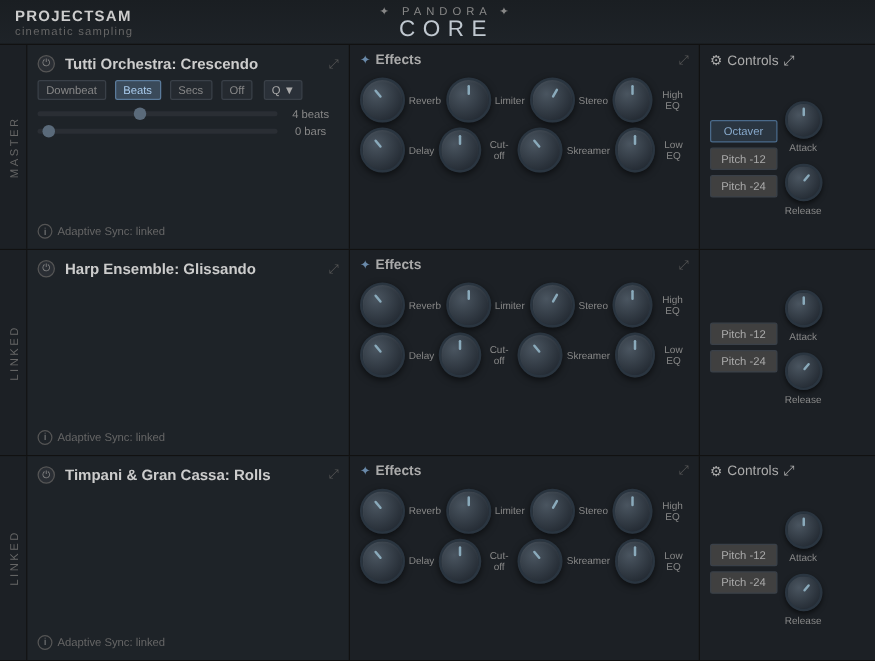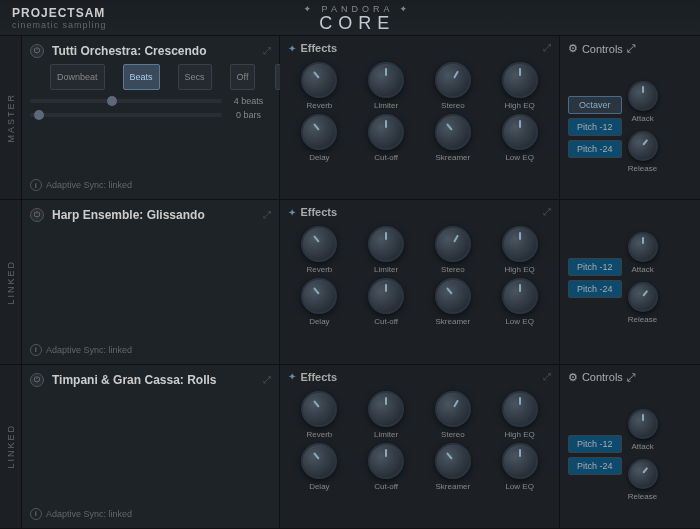--- a/index.html
+++ b/index.html
@@ -126,23 +126,22 @@
     .expand-btn {
       margin-left: auto;
       color: #555;
       font-size: 10px;
       cursor: pointer;
     }
 
     
     .sync-row {
       display: flex;
-      gap: 18px;
+      gap: 7px;
       margin-bottom: 6px;
-      margin-left: 20px;
     }
     .sync-btn {
       padding: 2px 6px;
       font-size: 9px;
       background: #252a30;
       border: 1px solid #3a4048;
       color: #888;
       cursor: pointer;
       border-radius: 2px;
     }
@@ -243,21 +242,21 @@
     }
 
     .knobs-grid {
       display: grid;
       grid-template-columns: repeat(4, 1fr);
       gap: 4px;
       margin-bottom: 4px;
     }
     .knob-item {
       display: flex;
-      flex-direction: column;
+      flex-direction: row;
       align-items: center;
       gap: 3px;
     }
     .knob {
       width: 36px;
       height: 36px;
       border-radius: 50%;
       background: radial-gradient(circle at 35% 35%, #4a5560, #1a2028);
       border: 2px solid #2a3540;
       position: relative;
@@ -314,21 +313,21 @@
     
     .pitch-buttons {
       display: flex;
       flex-direction: column;
       gap: 4px;
       justify-content: center;
     }
     .pitch-btn {
       padding: 3px 8px;
       font-size: 9px;
-      background: #0c4a6e;
+      background: #404040;
       border: 1px solid #3a4048;
       color: #aaa;
       cursor: pointer;
       border-radius: 2px;
       text-align: center;
       white-space: nowrap;
     }
     .pitch-btn.active {
       background: #2a3540;
       border-color: #4a6a8a;

